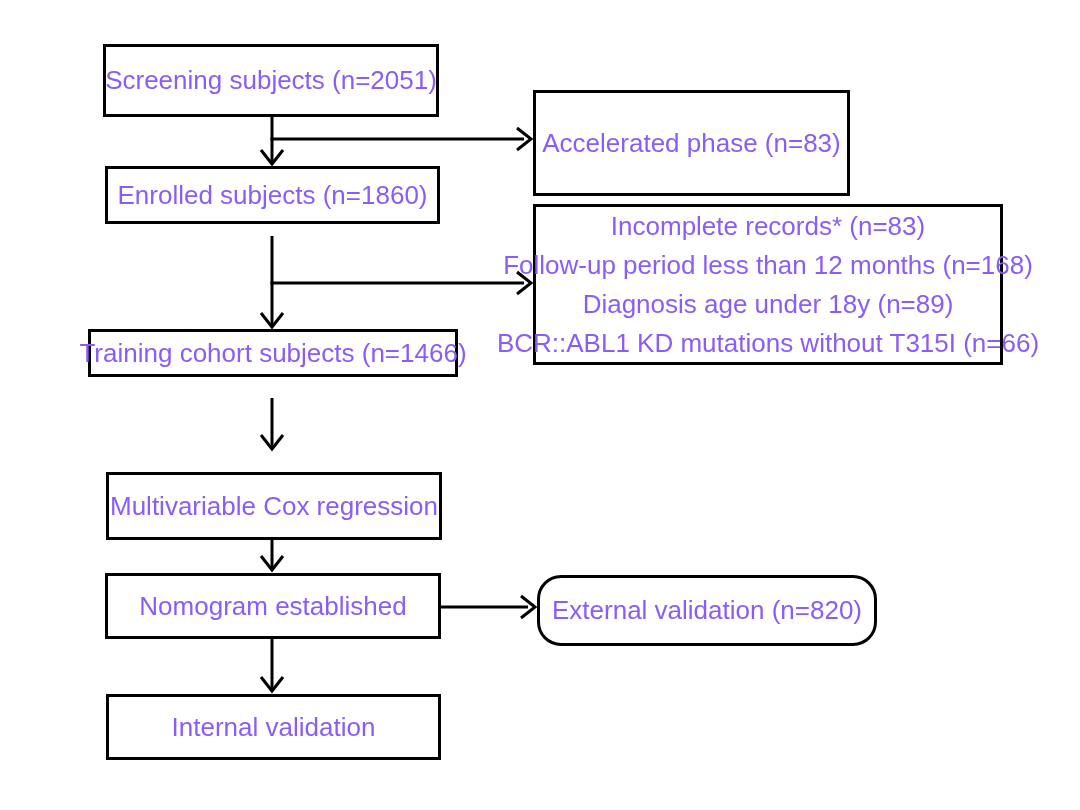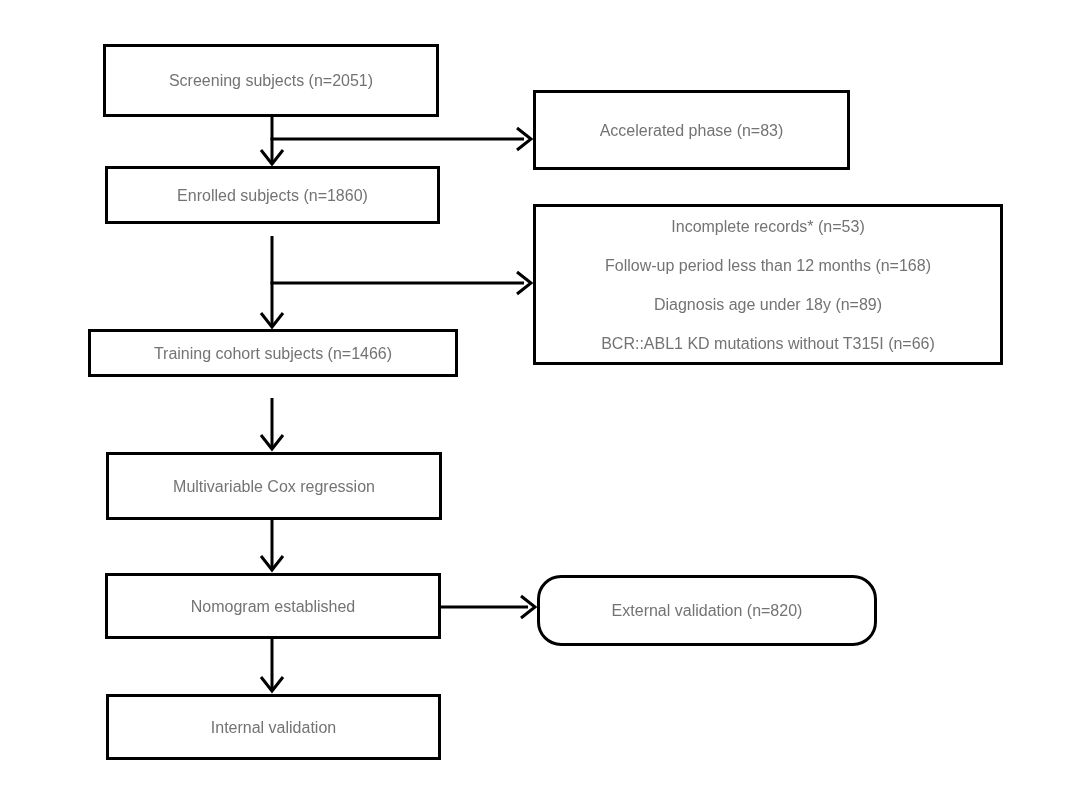--- a/index.html
+++ b/index.html
@@ -19,41 +19,41 @@
     left: 0; top: 0;
     width: 1080px;
     height: 810px;
     z-index: 0;
   }
 
   .box {
     position: absolute;
     background: #ffffff;
     border: 3px solid #000000;
-    color: #737373;
+    color: #8b5cf6;
     display: flex;
     flex-direction: column;
     align-items: center;
     justify-content: center;
     text-align: center;
-    font-size: 16px;
+    font-size: 26px;
     z-index: 1;
   }
   .box .line { line-height: 39px; white-space: nowrap; }
 
   
   #box-screening { left: 103px; top:  44px; width: 336px; height: 73px; }
   #box-enrolled  { left: 105px; top: 166px; width: 335px; height: 58px; }
   #box-training  { left:  88px; top: 329px; width: 370px; height: 48px; }
-  #box-cox       { left: 106px; top: 452px; width: 336px; height: 68px; }
+  #box-cox       { left: 106px; top: 472px; width: 336px; height: 68px; }
   #box-nomogram  { left: 105px; top: 573px; width: 336px; height: 66px; }
   #box-internal  { left: 106px; top: 694px; width: 335px; height: 66px; }
 
   
-  #box-phase-exclusions  { left: 533px; top:  90px; width: 317px; height: 80px; }
+  #box-phase-exclusions  { left: 533px; top:  90px; width: 317px; height: 106px; }
   #box-cohort-exclusions { left: 533px; top: 204px; width: 470px; height: 161px; }
   #box-external          { left: 537px; top: 575px; width: 340px; height: 71px; border-radius: 24px; }
 
   .connector { stroke: #000000; stroke-width: 3; fill: none; }
 </style>
 </head>
 <body>
 
 <div class="canvas">
 
@@ -122,21 +122,21 @@
 
   <div class="box" id="box-nomogram">
     <div class="line">Nomogram established</div>
   </div>
 
   <div class="box" id="box-phase-exclusions">
     <div class="line">Accelerated phase (n=83)</div>
   </div>
 
   <div class="box" id="box-cohort-exclusions">
-    <div class="line">Incomplete records* (n=53)</div>
+    <div class="line">Incomplete records* (n=83)</div>
     <div class="line">Follow-up period less than 12 months (n=168)</div>
     <div class="line">Diagnosis age under 18y (n=89)</div>
     <div class="line">BCR::ABL1 KD mutations without T315I (n=66)</div>
   </div>
 
   <div class="box" id="box-external">
     <div class="line">External validation (n=820)</div>
   </div>
 
 </div>

